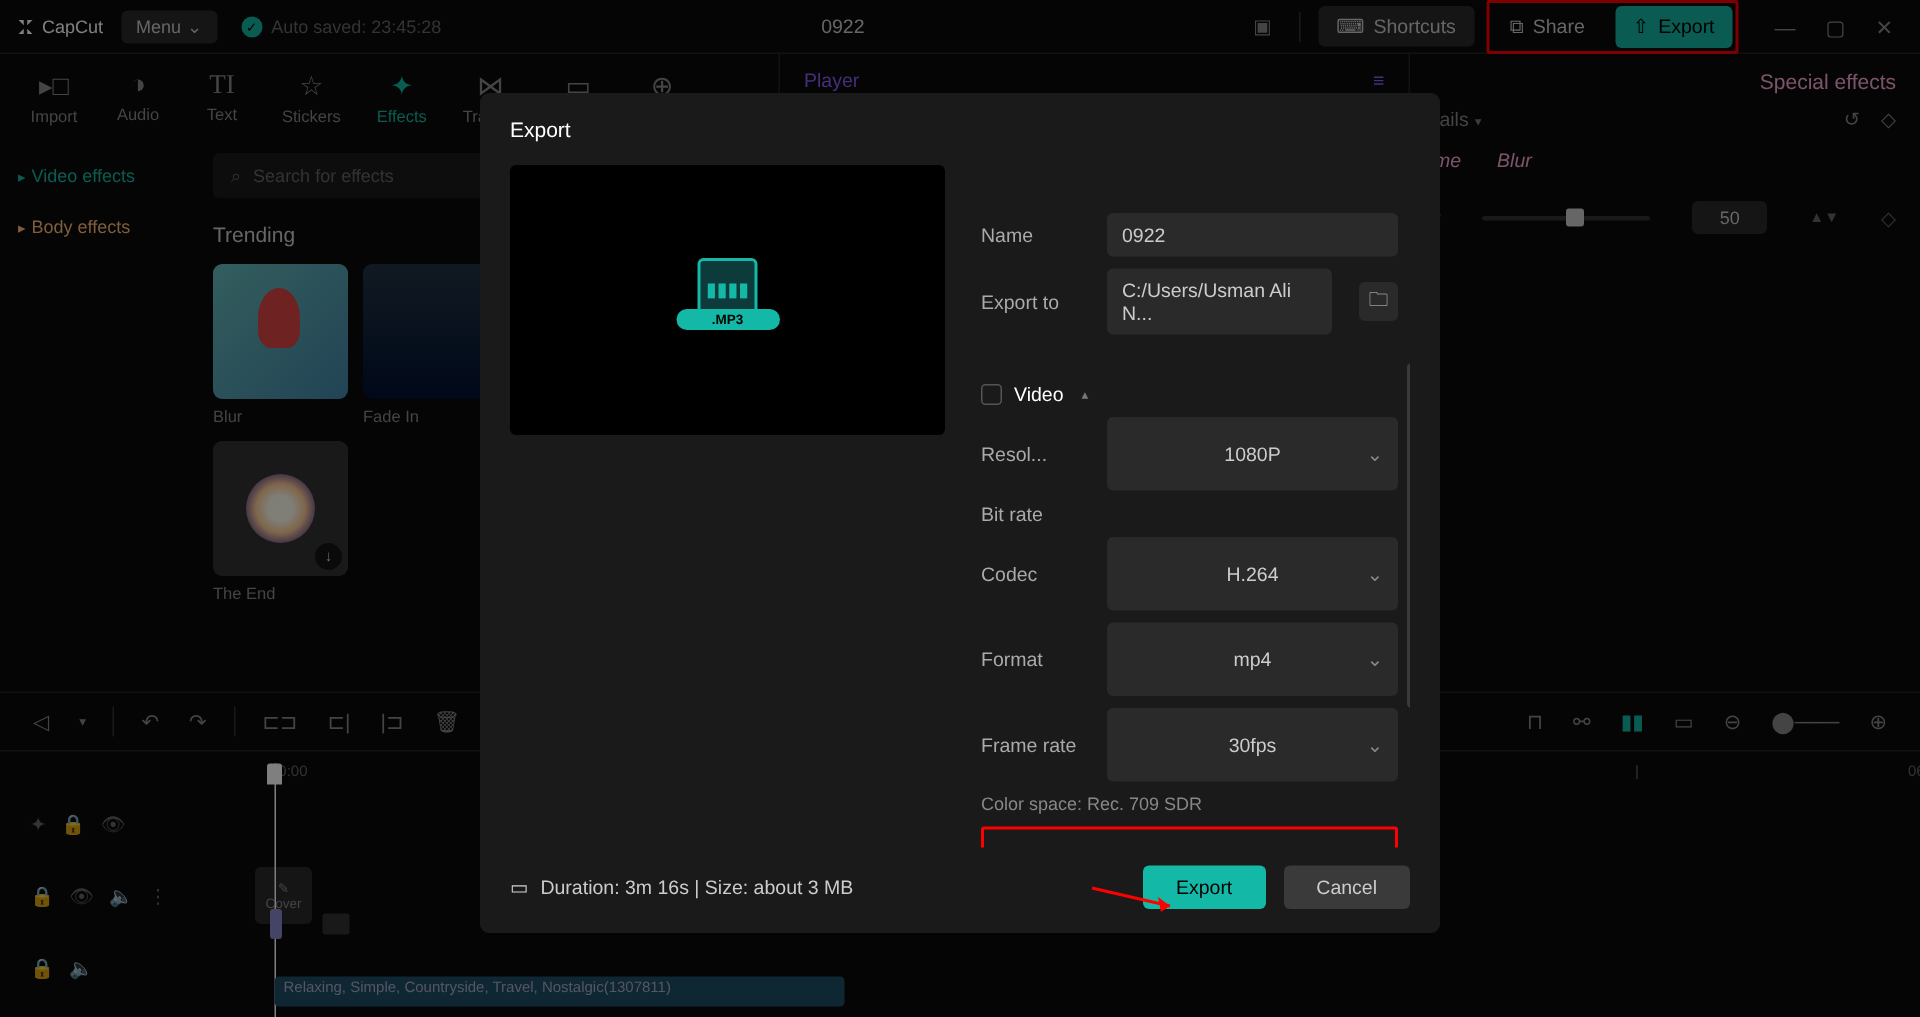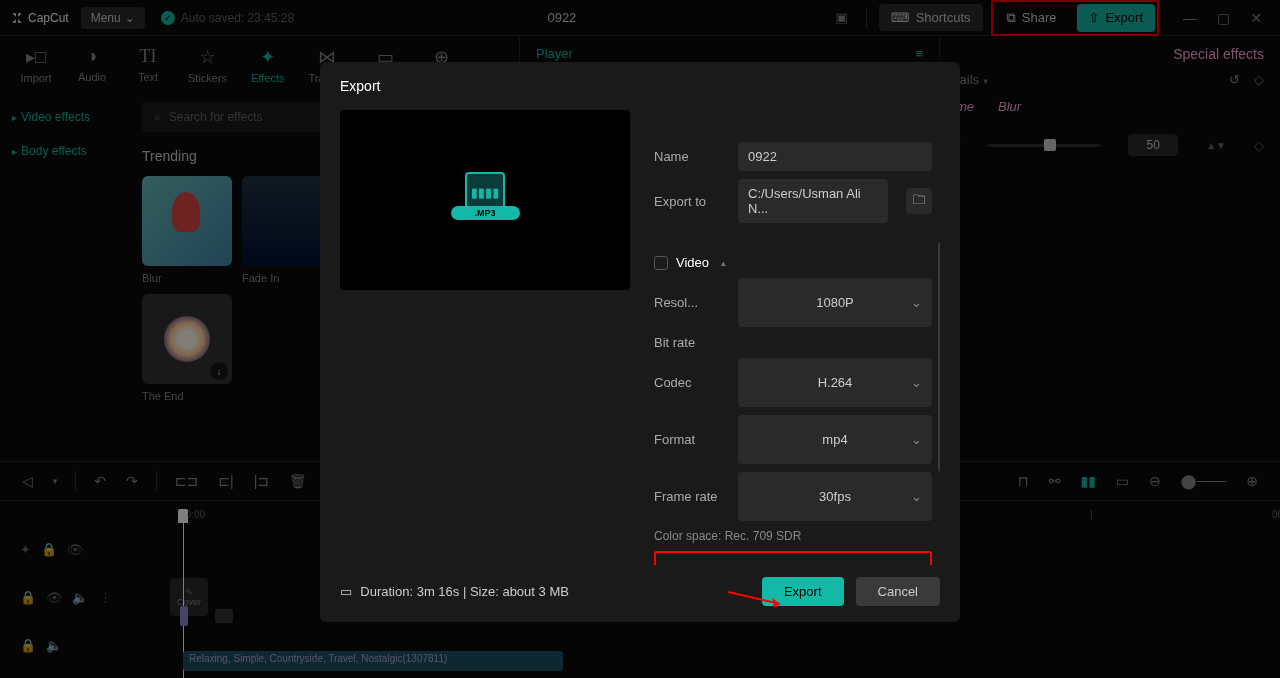--- a/index.html
+++ b/index.html
@@ -20,34 +20,34 @@
 .divider-v { width: 1px; height: 20px; background: #333; margin: 0 4px; }
 
 .main { display: flex; height: 425px; }
 .left-panel { width: 520px; border-right: 1px solid #222; }
 .tool-tabs { display: flex; padding: 6px 12px; gap: 8px; overflow: hidden; }
 .tool-tab { display: flex; flex-direction: column; align-items: center; gap: 4px; padding: 4px 8px; color: #888; font-size: 11px; min-width: 48px; }
 .tool-tab.active { color: #14b8a6; }
 .tool-tab .icon { font-size: 18px; }
 .left-body { display: flex; }
 .effect-side { width: 130px; padding: 8px; }
-.effect-pill { border-radius: 4px; padding: 8px 4px; font-size: 12px; color: #14b8a6; margin-bottom: 4px; }
+.effect-pill { border-radius: 4px; padding: 8px 4px; font-size: 12px; color: #fdba74; margin-bottom: 4px; }
 .effect-pill.active { color: #14b8a6; }
 .effect-pill::before { content: '▸'; margin-right: 4px; font-size: 10px; }
 .effect-content { flex: 1; padding: 8px 12px; }
 .search-bar { background: #1a1a1a; border-radius: 4px; padding: 8px 12px; display: flex; align-items: center; gap: 8px; color: #666; font-size: 12px; margin-bottom: 16px; }
 .section-title { color: #ccc; font-size: 14px; margin-bottom: 12px; }
 .thumbs { display: flex; gap: 10px; flex-wrap: wrap; }
 .thumb { width: 90px; }
 .thumb-img { width: 90px; height: 90px; border-radius: 6px; background: #333; margin-bottom: 6px; position: relative; overflow: hidden; }
 .thumb-label { color: #888; font-size: 11px; }
 .thumb-dl { position: absolute; bottom: 4px; right: 4px; width: 18px; height: 18px; background: rgba(0,0,0,0.6); border-radius: 50%; display: flex; align-items: center; justify-content: center; color: #ccc; font-size: 10px; }
 
 .middle-panel { flex: 1; border-right: 1px solid #222; padding: 10px 16px; }
-.player-head { display: flex; justify-content: space-between; color: #14b8a6; font-size: 13px; }
+.player-head { display: flex; justify-content: space-between; color: #8b5cf6; font-size: 13px; }
 .right-panel { width: 340px; padding: 10px 16px; }
 .prop-title { color: #f9a8d4; font-size: 14px; font-weight: 500; text-align: right; }
 .prop-header { display: flex; justify-content: space-between; align-items: center; margin-top: 10px; color: #888; }
 .prop-tabs { display: flex; gap: 24px; margin-top: 12px; color: #f9a8d4; font-size: 13px; font-style: italic; }
 .slider-row { display: flex; align-items: center; gap: 28px; margin-top: 20px; }
 .slider-track { flex: 1; height: 3px; background: #333; border-radius: 2px; position: relative; }
 .slider-knob { position: absolute; left: 50%; top: -5px; width: 12px; height: 12px; background: #ccc; border-radius: 2px; }
 .slider-val { background: #2a2a2a; padding: 4px 10px; border-radius: 4px; color: #ccc; font-size: 12px; width: 50px; text-align: center; }
 
 .timeline-tools { height: 40px; display: flex; align-items: center; padding: 0 16px; gap: 8px; border-top: 1px solid #222; border-bottom: 1px solid #222; }

